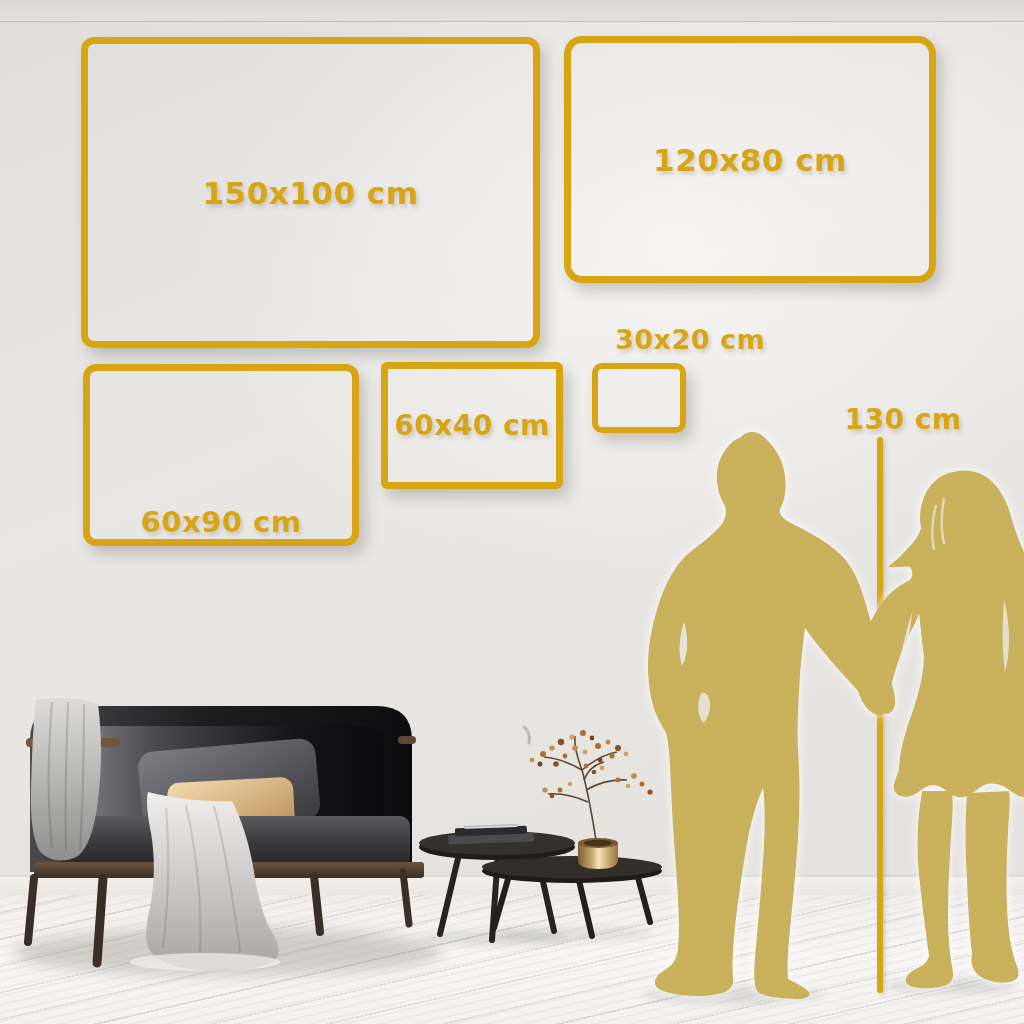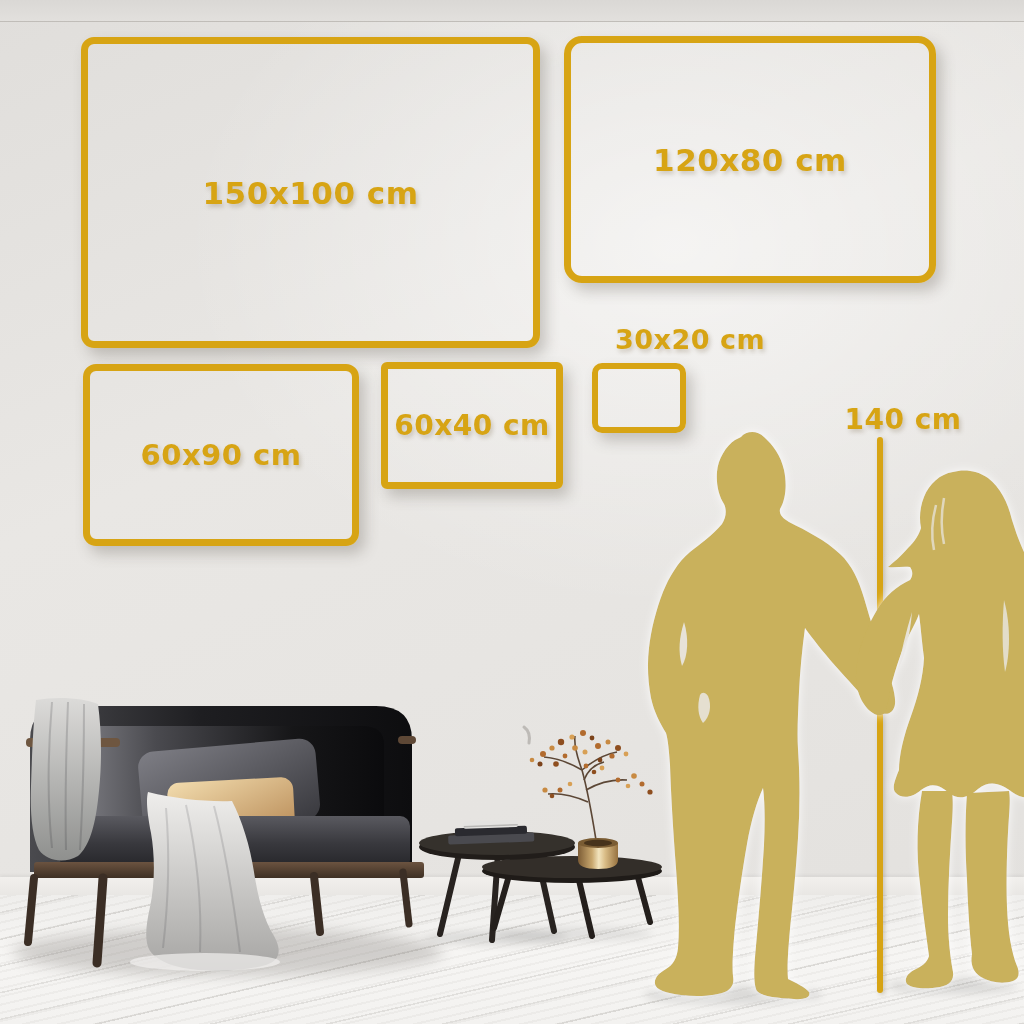--- a/index.html
+++ b/index.html
@@ -24,21 +24,21 @@
       linear-gradient(180deg,#EFEEEC 0%,#F6F5F3 45%,#F3F2F0 100%);}
   .size-box{position:absolute;border:7px solid var(--gold);border-radius:13px;
     display:flex;align-items:center;justify-content:center;
     box-shadow:6px 8px 14px rgba(98,92,82,0.30);}
   .size-label{color:var(--gold);font-weight:700;letter-spacing:0.5px;
     text-shadow:2px 3px 4px rgba(125,110,78,0.30);white-space:nowrap;}
   .b150{left:81px;top:37px;width:445px;height:297px;}
   .b150 .size-label{font-size:31px;}
   .b120{left:564px;top:36px;width:358px;height:233px;border-radius:18px;}
   .b120 .size-label{font-size:31px;}
-  .b90{left:83px;top:364px;width:262px;height:168px;}
+  .b90{left:83px;top:364px;width:262px;height:168px;align-items:flex-end;}
   .b90 .size-label{font-size:29px;}
   .b60{left:381px;top:362px;width:168px;height:113px;border-radius:6px;}
   .b60 .size-label{font-size:28px;}
   .b30{left:592px;top:363px;width:82px;height:58px;border-width:6px;border-radius:10px;}
   .floating-label{position:absolute;color:var(--gold);font-weight:700;letter-spacing:0.5px;
     text-shadow:2px 3px 4px rgba(125,110,78,0.30);white-space:nowrap;margin-left:23px;}
   .label30{left:592px;top:324px;font-size:27px;}
   .label180{left:820px;top:403px;width:120px;text-align:center;font-size:28px;}
   .height-line{position:absolute;left:877px;top:437px;width:6px;height:556px;
     background:var(--gold);border-radius:3px;box-shadow:2px 2px 4px rgba(120,105,70,0.30);}
@@ -61,21 +61,21 @@
   </div>
   <div class="size-box b90">
     <span class="size-label">60x90 cm</span>
   </div>
   <div class="size-box b60">
     <span class="size-label">60x40 cm</span>
   </div>
   <div class="size-box b30"></div>
   <div class="floating-label label30">30x20 cm</div>
 
-  <div class="floating-label label180">140 cm</div>
+  <div class="floating-label label180">130 cm</div>
   <div class="height-line"></div>
 
   <svg class="scene" width="1024" height="1024" viewBox="0 0 1024 1024">
     <defs>
       <linearGradient id="shellG" x1="0" y1="0" x2="1" y2="0">
         <stop offset="0" stop-color="#4A4A4E"></stop>
           <stop offset="0.45" stop-color="#1E1E21"></stop>
           <stop offset="1" stop-color="#0D0D0F"></stop>
       </linearGradient>
       <linearGradient id="innerG" x1="0" y1="0" x2="1" y2="0">

